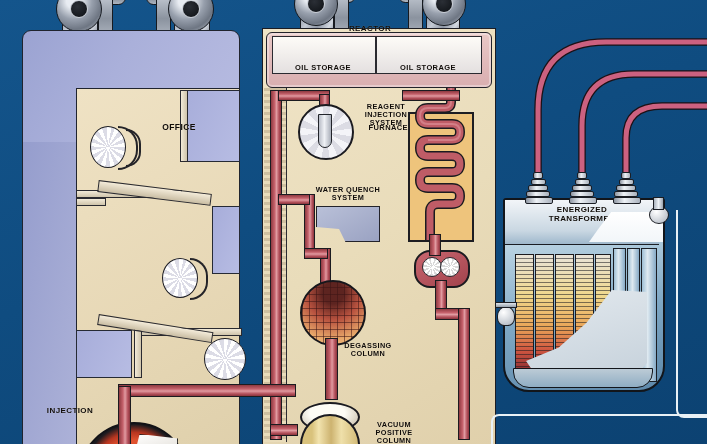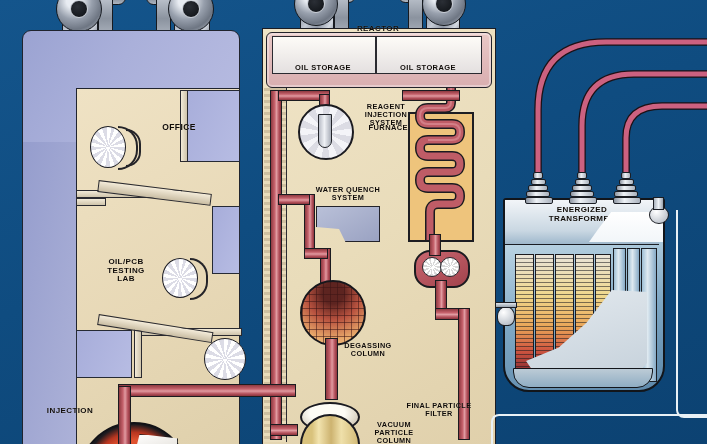--- a/index.html
+++ b/index.html
@@ -196,30 +196,27 @@
 
     <div style="position:absolute;left:56px;top:392px;width:108px;height:108px;border-radius:50%;
                 background:radial-gradient(circle at 50% 46%,#e0522f 0 42%,#b83620 52%,#1d1b1f 62%,#100f13 100%);
                 border:2px solid #121216;"></div>
     <div style="position:absolute;left:108px;top:404px;width:46px;height:44px;
                 background:linear-gradient(160deg,#ffffff,#cfc9bd);
                 clip-path:polygon(20% 0,100% 10%,95% 100%,0 85%);border:1px solid #222;"></div>
     <div class="lbl" style="left:0px;top:377px;width:96px;font-size:8px;">INJECTION</div>
 
     <div class="lbl" style="left:92px;top:93px;width:90px;font-size:8.5px;margin-left:20px;">OFFICE</div>
-    <div class="lbl" style="left:62px;top:228px;width:84px;font-size:8px;">OIL/PCB
-TESTING
-LAB</div>
   </div>
 
   <div id="center-building" class="abs">
     <div class="procWall"></div>
 
     <div class="tankShell"></div>
-    <div class="lbl" style="left:66px;top:-3px;width:100px;font-size:8px;">REACTOR</div>
+    <div class="lbl" style="left:58px;top:-3px;width:100px;font-size:8px;">REACTOR</div>
     <div class="tankCell" style="left:10px;width:102px;"></div>
     <div class="tankCell" style="left:114px;width:104px;"></div>
     <div class="lbl" style="left:10px;top:36px;width:102px;font-size:7.5px;">OIL STORAGE</div>
     <div class="lbl" style="left:114px;top:36px;width:104px;font-size:7.5px;">OIL STORAGE</div>
 
     <div style="position:absolute;left:2px;top:60px;width:22px;height:354px;
                 background:repeating-linear-gradient(0deg,#e9dcba 0 3px,#cfc0a0 3px 6px);
                 border-right:1.4px solid #2a2a30;"></div>
     <div class="pipe" style="left:8px;top:62px;width:10px;height:348px;"></div>
     <div class="pipe" style="left:8px;top:396px;width:26px;height:10px;
@@ -267,25 +264,23 @@
     <div class="gear" style="left:178px;top:229px;width:18px;height:18px;"></div>
 
     <div class="pipe" style="left:167px;top:206px;width:10px;height:20px;"></div>
     <div class="pipe" style="left:173px;top:252px;width:10px;height:34px;"></div>
     <div class="pipeH" style="left:173px;top:280px;width:32px;height:10px;"></div>
     <div class="pipe" style="left:196px;top:280px;width:10px;height:130px;"></div>
 
     <div class="vac-cap" style="left:38px;top:374px;width:56px;height:26px;"></div>
     <div class="vac-col" style="left:38px;top:386px;width:56px;height:58px;"></div>
     <div class="lbl" style="left:94px;top:393px;width:76px;font-size:7.3px;">VACUUM
-PARTICLE
+POSITIVE
 COLUMN</div>
 
-    <div class="lbl" style="left:134px;top:374px;width:86px;font-size:7.3px;">FINAL PARTICLE
-FILTER</div>
   </div>
 
   <div class="pipeH" style="left:118px;top:384px;width:176px;height:11px;"></div>
   <div class="pipe" style="left:118px;top:386px;width:11px;height:58px;"></div>
 
   <div id="transformer" class="abs">
     <div class="xTank"></div>
     <div class="xTop"></div>
 
     <div class="lbl" style="left:8px;top:8px;width:142px;font-size:8px;">ENERGIZED

